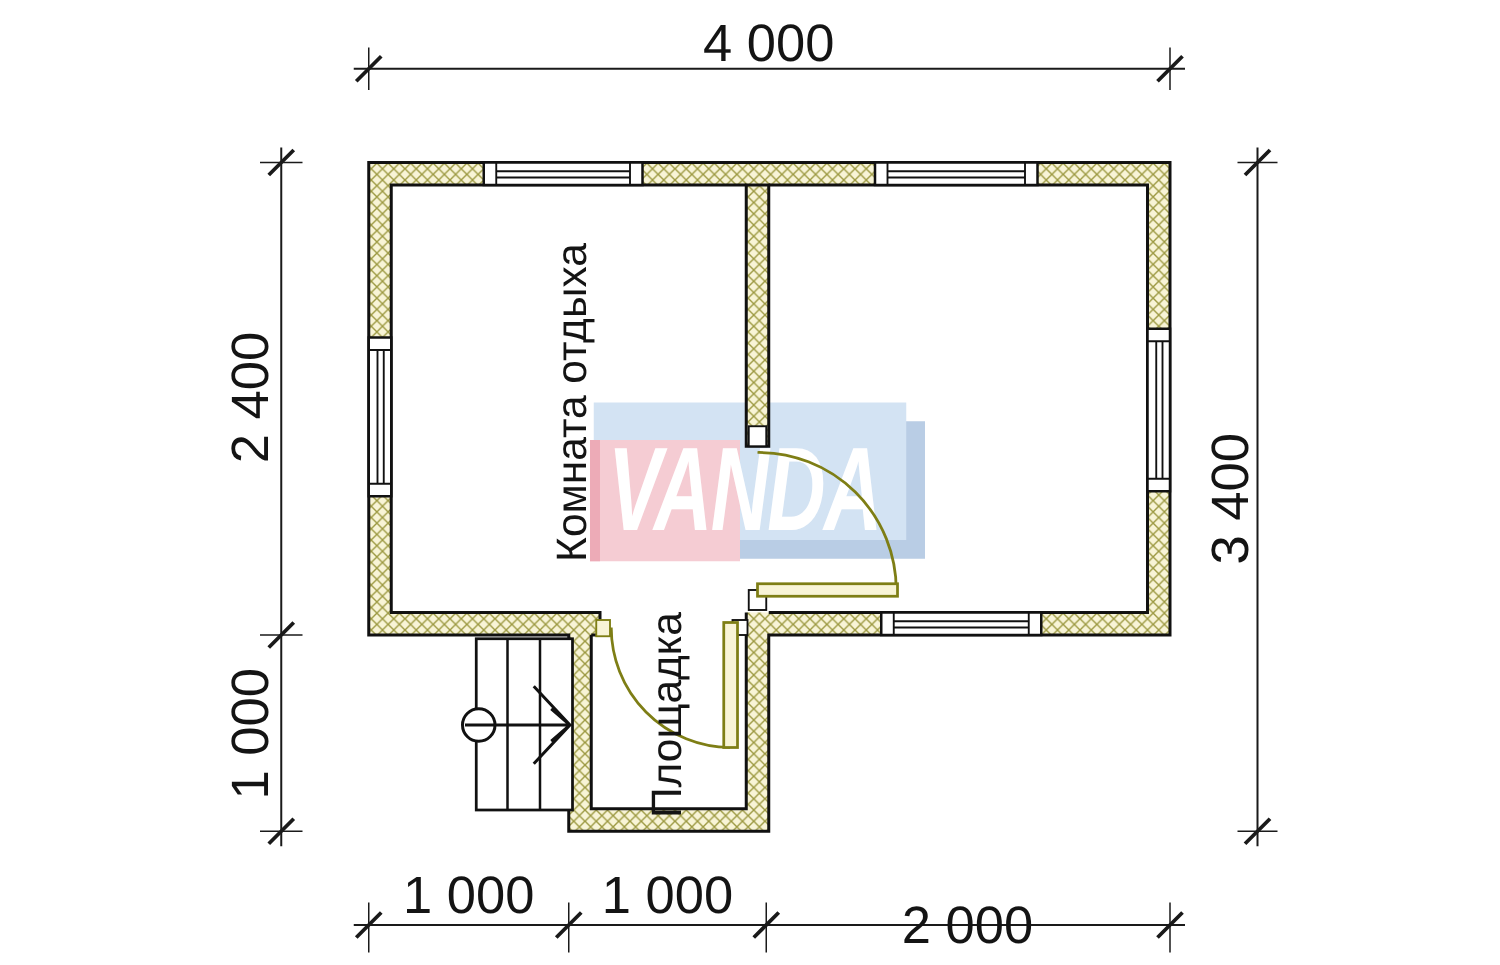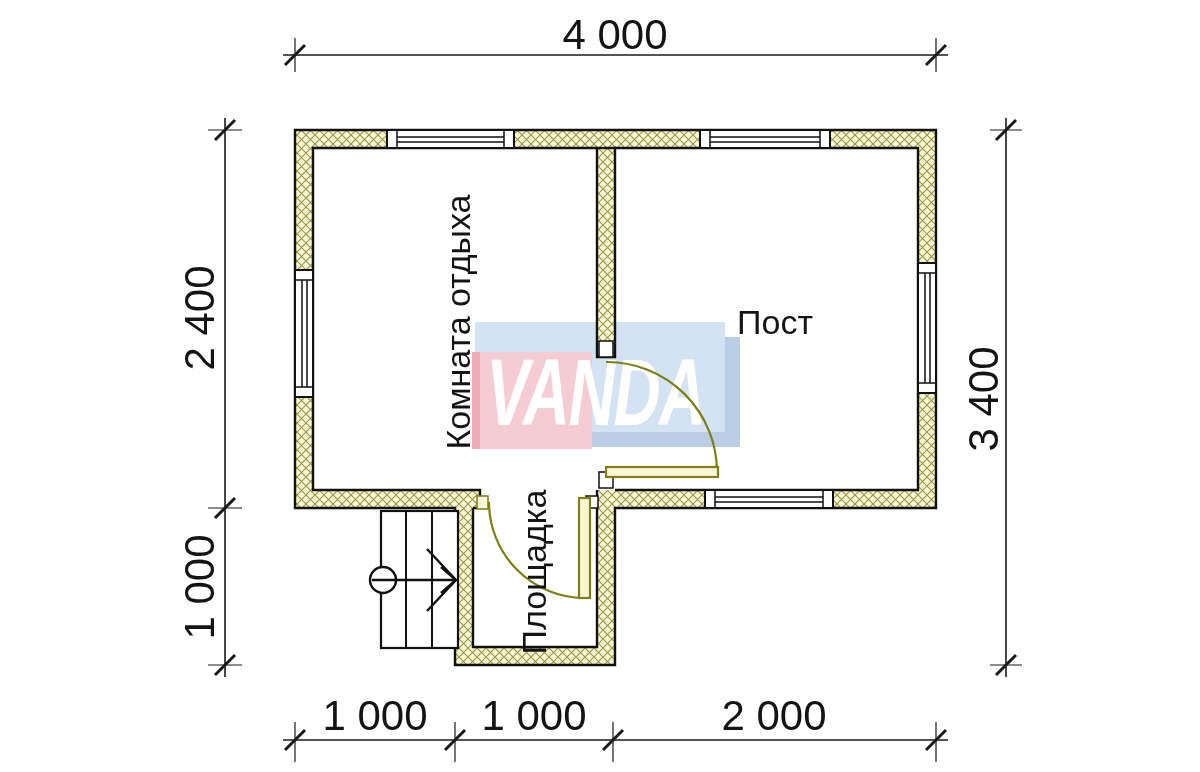--- a/index.html
+++ b/index.html
@@ -17,21 +17,21 @@
   .lbl{position:absolute;color:#141414;text-align:center;white-space:nowrap;}
   .dim{font-size:42px;line-height:44px;height:44px;}
   .room{font-size:34px;line-height:40px;height:40px;}
   .rot{transform:rotate(-90deg);transform-origin:center center;}
   .dim-top{left:515px;top:13px;width:200px;text-align:center;}
   .dim-left-upper{left:120px;top:296px;width:160px;}
   .dim-left-lower{left:120px;top:565px;width:160px;}
   .dim-right{left:904px;top:377px;width:160px;}
   .dim-bottom-left{left:295px;top:694px;width:160px;}
   .dim-bottom-mid{left:454px;top:694px;width:160px;}
-  .dim-bottom-right{left:694px;top:694px;width:160px;}
+  .dim-bottom-right{left:694px;top:718px;width:160px;}
   .room-rest{left:318px;top:302px;width:280px;}
   .room-post{left:695px;top:302px;width:160px;}
   .room-landing{left:434px;top:552px;width:200px;}
 </style>
 </head>
 <body>
 
 <div class="stage">
 
   <div class="wm wm-shadow"></div>
@@ -142,16 +142,15 @@
 
   <div class="lbl dim dim-top">4 000</div>
   <div class="lbl dim rot dim-left-upper">2 400</div>
   <div class="lbl dim rot dim-left-lower">1 000</div>
   <div class="lbl dim rot dim-right">3 400</div>
   <div class="lbl dim dim-bottom-left">1 000</div>
   <div class="lbl dim dim-bottom-mid">1 000</div>
   <div class="lbl dim dim-bottom-right">2 000</div>
 
   <div class="lbl room rot room-rest">Комната отдыха</div>
-  <div class="lbl room room-post">Пост</div>
   <div class="lbl room rot room-landing">Площадка</div>
 
 </div>
 
 </body></html>

